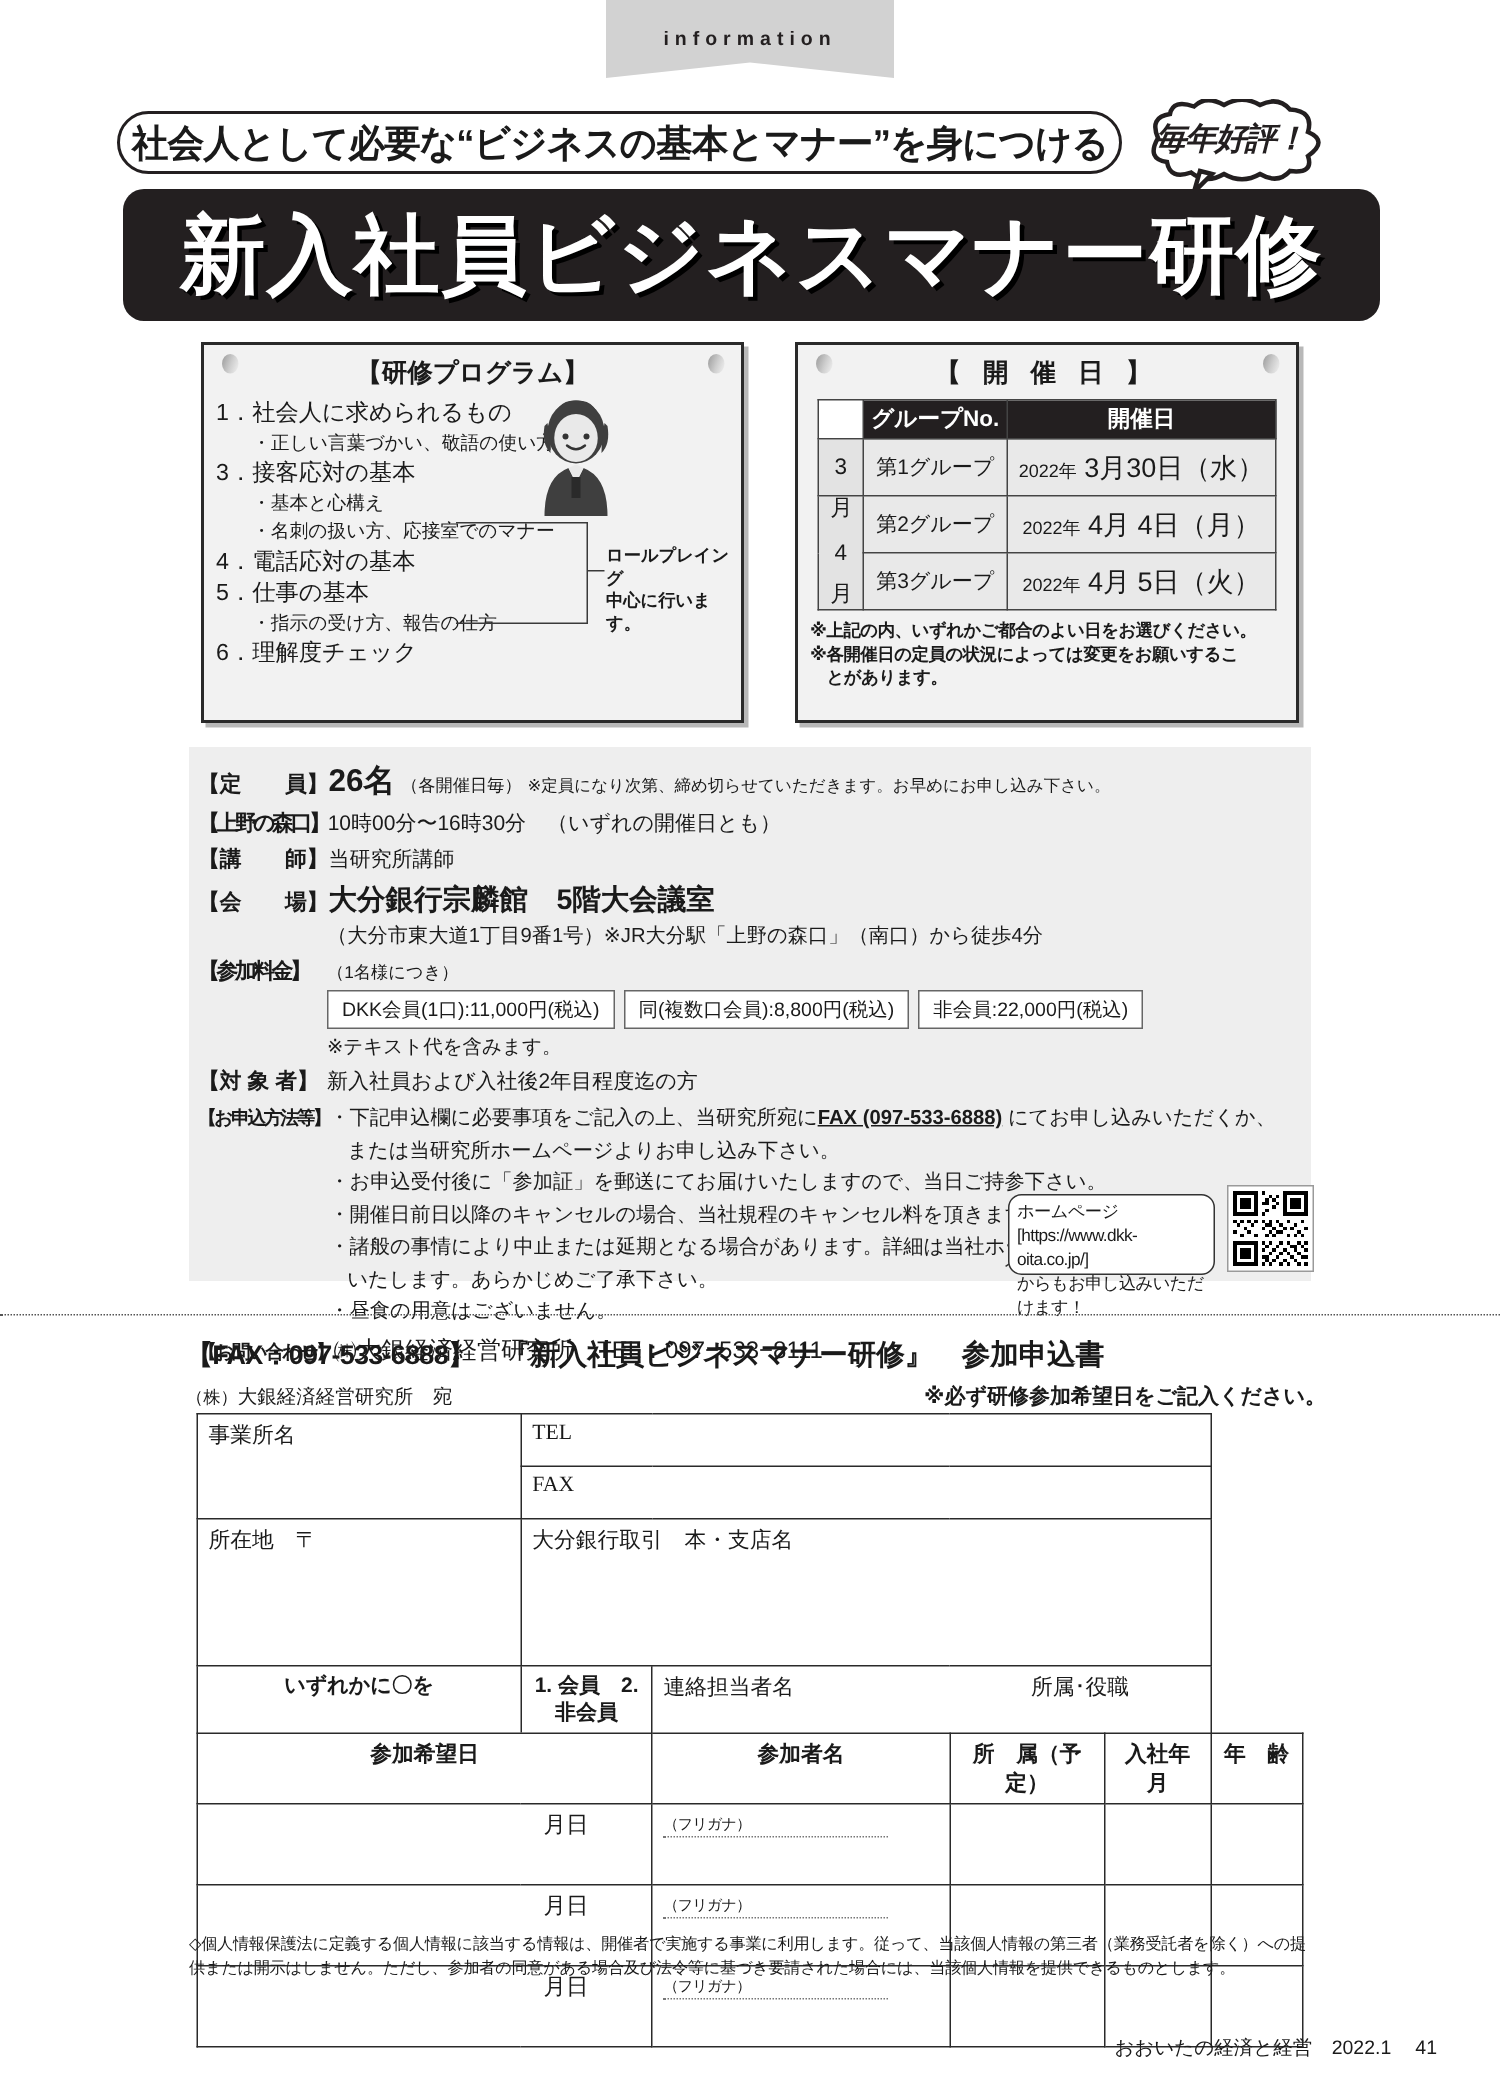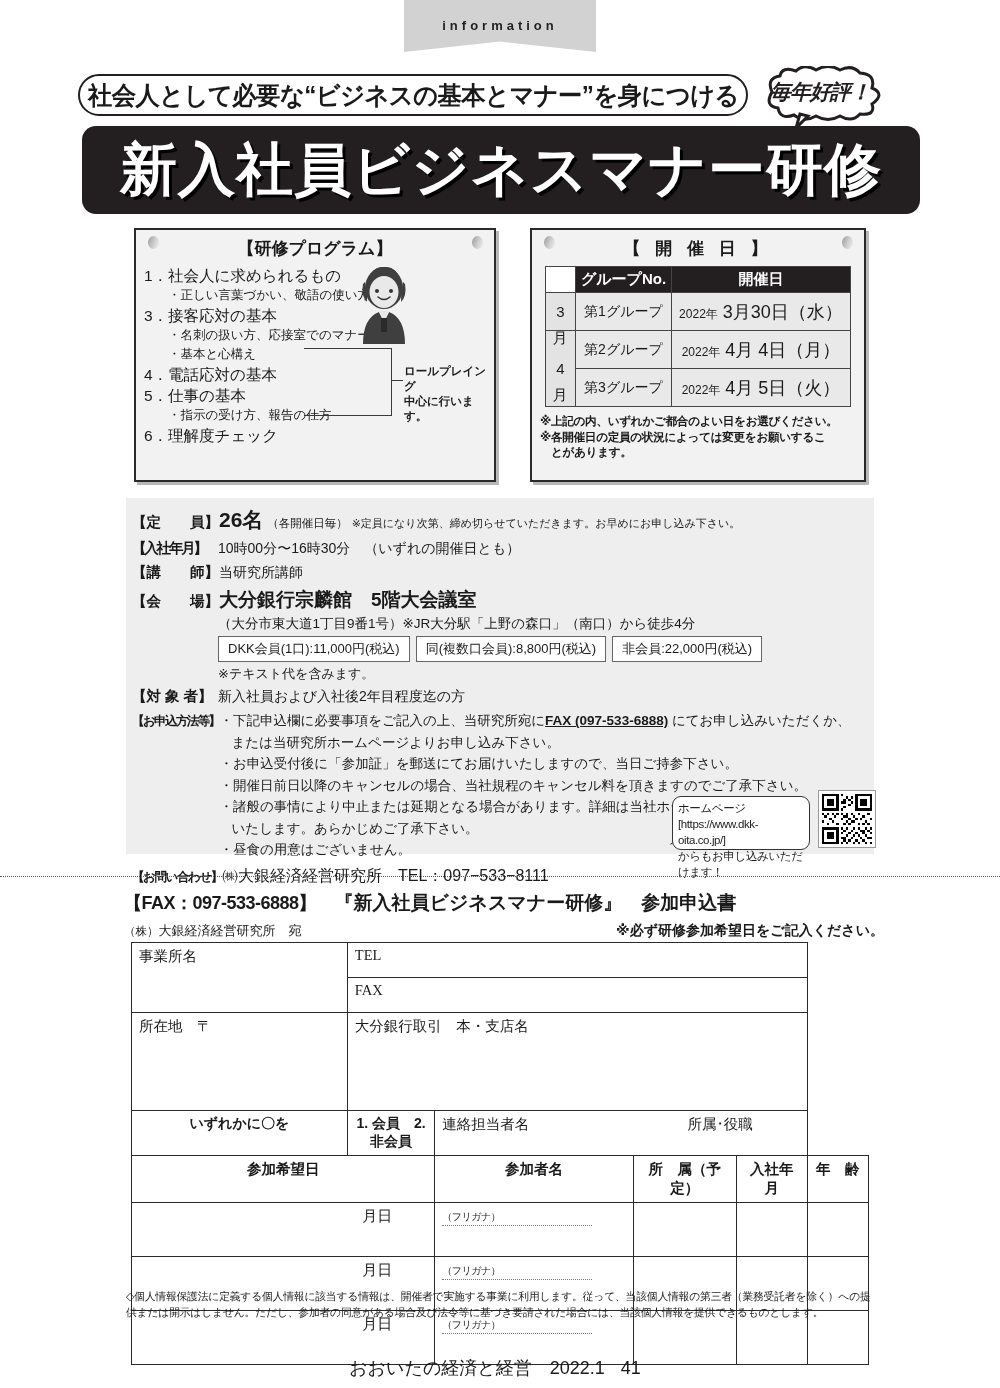--- a/index.html
+++ b/index.html
@@ -211,22 +211,22 @@
     border-bottom: 1px dotted #777; display:inline-block;
     padding-bottom: 1px; width: 150px;
   }
   .md { font-size: 15px; }
 
   .privacy {
     position:absolute; left: 126px; top: 1288px; width: 748px;
     font-size: 10.8px; line-height: 16px; letter-spacing: -0.2px;
   }
   .footer {
-    position: absolute; left: 16px; top: 1356px; width: 958px;
-    text-align: center; font-size: 18px;
+    position: absolute; left: 0; top: 1356px; width: 958px;
+    text-align: right; font-size: 13px;
   }
   .footer .pg { margin-left: 16px; }
 </style>
 </head>
 <body>
 
 <div class="page">
 
   <div class="info-ribbon">
     <span>information</span>
@@ -249,22 +249,22 @@
   </div>
 
   <div class="memo" id="program-card">
     <div class="hole" style="left:12px; top:6px;"></div>
     <div class="hole" style="left:336px; top:6px;"></div>
     <div class="card-title">【研修プログラム】</div>
     <div class="prog-list">
       <div class="prog-item">1．社会人に求められるもの</div>
       <div class="prog-sub">・正しい言葉づかい、敬語の使い方</div>
       <div class="prog-item">3．接客応対の基本</div>
+      <div class="prog-sub">・基本と心構え</div>
       <div class="prog-sub">・名刺の扱い方、応接室でのマナー</div>
-      <div class="prog-sub">・基本と心構え</div>
       <div class="prog-item">4．電話応対の基本</div>
       <div class="prog-item">5．仕事の基本</div>
       <div class="prog-sub">・指示の受け方、報告の仕方</div>
       <div class="prog-item">6．理解度チェック</div>
     </div>
 
     <svg class="person" viewBox="0 0 70 82">
       <ellipse cx="35" cy="26" rx="19" ry="21" fill="#3f3f3f"></ellipse>
       <ellipse cx="35" cy="30" rx="14.5" ry="16" fill="#e9e9e9"></ellipse>
       <path d="M18 22 Q22 4 35 5 Q49 4 52 22 Q47 12 35 12 Q24 12 18 22 Z" fill="#3f3f3f"></path>
@@ -329,35 +329,39 @@
     <div class="row r-teiin">
       <div class="lbl">【定　　員】</div>
       <div class="val">
         <span class="big26">26名</span>
         <span class="sm">（各開催日毎）</span>
         <span class="sm2">※定員になり次第、締め切らせていただきます。お早めにお申し込み下さい。</span>
       </div>
     </div>
 
     <div class="row r-time">
-      <div class="lbl tight">【入社年月】</div>
+      <div class="lbl tight">【上野の森口】</div>
       <div class="val">10時00分〜16時30分　（いずれの開催日とも）</div>
     </div>
 
     <div class="row r-lect">
       <div class="lbl">【講　　師】</div>
       <div class="val">当研究所講師</div>
     </div>
 
     <div class="row r-venue">
       <div class="lbl">【会　　場】</div>
       <div class="venue-main">大分銀行宗麟館　5階大会議室</div>
     </div>
     <div class="venue-sub">（大分市東大道1丁目9番1号）※JR大分駅「上野の森口」（南口）から徒歩4分</div>
 
+    <div class="row r-fee">
+      <div class="lbl tight">【参加料金】</div>
+      <div class="sm">（1名様につき）</div>
+    </div>
     <div class="fee-boxes">
       <div class="fee-box">DKK会員(1口):11,000円(税込)</div>
       <div class="fee-box">同(複数口会員):8,800円(税込)</div>
       <div class="fee-box">非会員:22,000円(税込)</div>
     </div>
     <div class="fee-note">※テキスト代を含みます。</div>
 
     <div class="row r-target">
       <div class="lbl">【対 象 者】</div>
       <div class="val">新入社員および入社後2年目程度迄の方</div>

